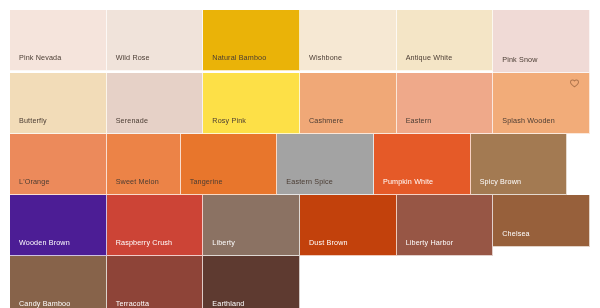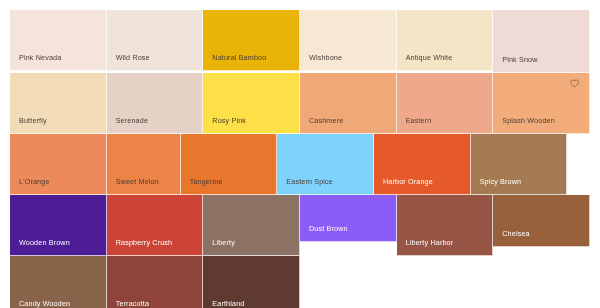--- a/index.html
+++ b/index.html
@@ -127,53 +127,53 @@
       <div class="swatch-row">
         <div class="swatch row-h" style="width: 96.6667px; height: 61px; background: rgb(236, 138, 91);">
           <span class="swatch-label label-dark">L'Orange</span>
         </div>
         <div class="swatch row-h" style="width: 74px; height: 61px; background: rgb(236, 131, 71);">
           <span class="swatch-label label-dark">Sweet Melon</span>
         </div>
         <div class="swatch row-h" style="width: 96.6667px; height: 61px; background: rgb(232, 118, 44);">
           <span class="swatch-label label-dark">Tangerine</span>
         </div>
-        <div class="swatch row-h" style="width: 96.6667px; height: 61px; background: #7dd3fc;">
+        <div class="swatch row-h" style="width: 96.6667px; height: 61px; background: #a3a3a3;">
           <span class="swatch-label label-dark">Eastern Spice</span>
         </div>
         <div class="swatch row-h" style="width: 96.6667px; height: 61px; background: rgb(229, 90, 40);">
-          <span class="swatch-label label-light">Harbor Orange</span>
+          <span class="swatch-label label-light">Pumpkin White</span>
         </div>
         <div class="swatch row-h" style="width: 96.6667px; height: 61px; background: rgb(163, 122, 82);">
           <span class="swatch-label label-light">Spicy Brown</span>
         </div>
       </div>
       <div class="swatch-row">
         <div class="swatch row-h" style="width: 96.6667px; height: 61px; background: #4c1d95;">
           <span class="swatch-label label-light">Wooden Brown</span>
         </div>
         <div class="swatch row-h" style="width: 96.6667px; height: 61px; background: rgb(204, 68, 54);">
           <span class="swatch-label label-light">Raspberry Crush</span>
         </div>
         <div class="swatch row-h" style="width: 96.6667px; height: 61px; background: rgb(139, 114, 99);">
           <span class="swatch-label label-light">Liberty</span>
         </div>
-        <div class="swatch row-h" style="width: 96.6667px; height: 47px; background: #8b5cf6;">
+        <div class="swatch row-h" style="width: 96.6667px; height: 61px; background: #c2410c;">
           <span class="swatch-label label-light">Dust Brown</span>
         </div>
         <div class="swatch row-h" style="width: 96.6667px; height: 61px; background: rgb(151, 86, 69);">
           <span class="swatch-label label-light">Liberty Harbor</span>
         </div>
         <div class="swatch row-h" style="width: 96.6667px; height: 52px; background: rgb(151, 96, 59);">
           <span class="swatch-label label-light">Chelsea</span>
         </div>
       </div>
       <div class="swatch-row">
         <div class="swatch row-h" style="width: 96.6667px; height: 61px; background: rgb(135, 99, 74);">
-          <span class="swatch-label label-light">Candy Wooden</span>
+          <span class="swatch-label label-light">Candy Bamboo</span>
         </div>
         <div class="swatch row-h" style="width: 96.6667px; height: 61px; background: rgb(142, 68, 56);">
           <span class="swatch-label label-light">Terracotta</span>
         </div>
         <div class="swatch row-h" style="width: 96.6667px; height: 61px; background: rgb(94, 58, 48);">
           <span class="swatch-label label-light">Earthland</span>
         </div>
       </div>
     </div>
 </div>

